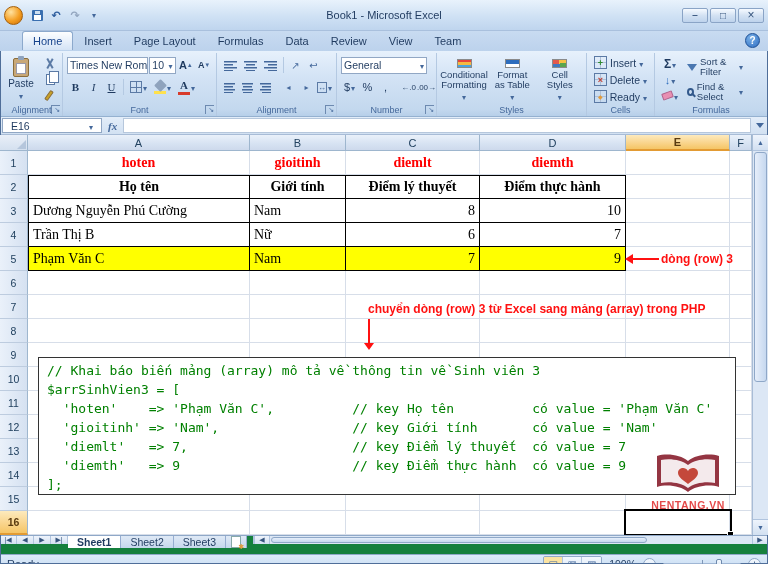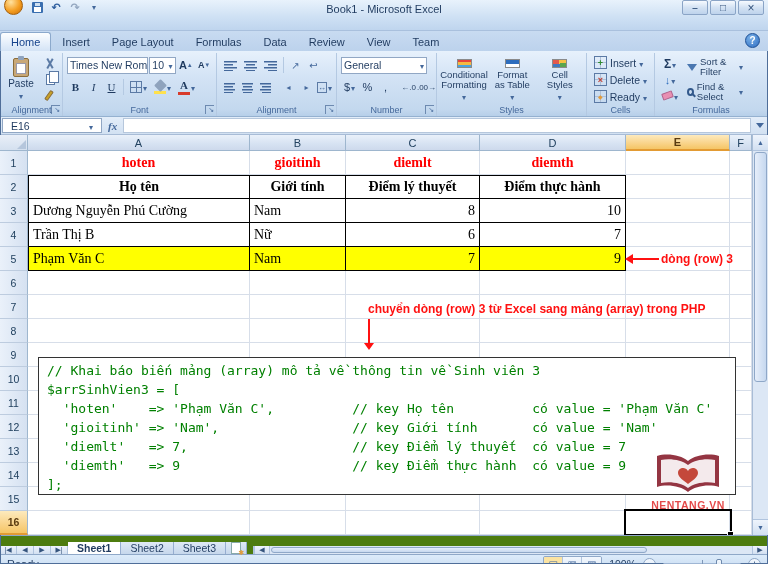--- a/index.html
+++ b/index.html
@@ -1,21 +1,21 @@
 <!DOCTYPE html>
 <html><head>
 <meta charset="utf-8">
 <style>
 *{margin:0;padding:0;box-sizing:border-box}
 html,body{width:768px;height:564px;overflow:hidden}
 body{font-family:"Liberation Sans","DejaVu Sans",sans-serif;font-size:11px;color:#1f3a5f;background:#fff}
 .app{width:768px;height:564px;outline:1px solid #4f6e99;outline-offset:-1px;display:flex;flex-direction:column;background:#bfd4eb}
 
 
-.titlebar{height:22px;display:flex;align-items:flex-end;background:linear-gradient(#e8f2fc,#cfe1f4 55%,#bfd5ee);border-bottom:1px solid #a9c0dd;padding:15px 4px;position:relative;flex:none}
+.titlebar{height:22px;display:flex;align-items:center;background:linear-gradient(#e8f2fc,#cfe1f4 55%,#bfd5ee);border-bottom:1px solid #a9c0dd;padding:15px 4px;position:relative;flex:none}
 .orb{width:19px;height:19px;border-radius:50%;background:radial-gradient(circle at 35% 30%,#ffe2a0,#f49d20 55%,#c96d0a);border:1px solid #a55f09;margin-right:5px;flex:none}
 .qat{display:flex;align-items:center;gap:1px;z-index:2}
 .qbtn{width:18px;height:16px;display:flex;align-items:center;justify-content:center;border-radius:2px;font-size:11px}
 .title{position:absolute;left:0;right:0;text-align:center;font-size:11px;color:#1f3a5f}
 .winbtns{margin-left:auto;display:flex;gap:2px;z-index:2}
 .wbtn{width:26px;height:15px;border:1px solid #8aa4c6;border-radius:2px;background:linear-gradient(#f6faff,#d3e2f3 50%,#bed3ec);display:flex;align-items:center;justify-content:center;font-size:9px;color:#35547d}
 
 
 .i-dd::before{content:"▾";font-size:8px;color:#44689b}
 .i-min::before{content:"‒";font-weight:bold}
@@ -80,21 +80,21 @@
 .i-vpage::before{content:"▦";font-size:10px}
 .i-vbrk::before{content:"▧";font-size:10px}
 .i-minus::before{content:"−";font-size:10px}
 .i-plus::before{content:"+";font-size:11px}
 .i-up::before{content:"▲";font-size:7px;color:#44689b}
 .i-down::before{content:"▼";font-size:7px;color:#44689b}
 .launch{position:absolute;right:2px;bottom:2px;width:9px;height:9px;border-top:1px solid #6d8ab0;border-left:1px solid #6d8ab0;font-size:7px;color:#44689b;line-height:8px;text-align:right}
 .launch::after{content:"↘"}
 
 
-.tabs{height:20px;display:flex;align-items:center;padding-left:0;background:linear-gradient(#c8dbf1,#bcd2ec);position:relative;flex:none}
+.tabs{height:20px;display:flex;align-items:flex-start;padding-left:22px;background:linear-gradient(#c8dbf1,#bcd2ec);position:relative;flex:none}
 .tab{padding:3px 10px 3px;font-size:11px;color:#1f3a5f;border:1px solid transparent;border-bottom:none;border-radius:3px 3px 0 0}
 .tab.active{background:linear-gradient(#fdfeff,#e4eefa 60%,#d4e3f5);border-color:#8ca9cc;color:#15428b}
 .helpbtn{position:absolute;right:8px;top:2px;width:15px;height:15px;border-radius:50%;background:radial-gradient(circle at 35% 30%,#7ab1e8,#2f6ec2);color:#fff;font-weight:bold;font-size:10px;display:flex;align-items:center;justify-content:center;border:1px solid #1d4f94}
 
 
 .ribbon{height:66px;background:linear-gradient(#e7f1fc,#d3e3f5 40%,#c3d8ee 90%,#b7cfe9);border-bottom:1px solid #95b1d0;display:flex;padding:2px 1px 0;flex:none}
 .grp{position:relative;padding:2px 4px 12px;border-right:1px solid #b4c9e2;display:flex;gap:3px}
 .grp-col{flex-direction:column;gap:2px}
 .glabel{position:absolute;left:0;right:0;bottom:1px;text-align:center;font-size:9px;color:#44689b}
 .rowline{display:flex;align-items:center;gap:1px;height:20px}
@@ -152,21 +152,21 @@
 .selbox{position:absolute;left:624px;top:374px;width:108px;height:27px;border:2px solid #000;z-index:6}
 .selbox::after{content:"";position:absolute;right:-4px;bottom:-4px;width:5px;height:5px;background:#000;border:1px solid #fff}
 .wm{position:absolute;left:643px;top:318px;width:90px;text-align:center;z-index:7;opacity:.92}
 .wm-label{color:#e23b3b;font-weight:bold;font-size:10.5px;letter-spacing:.5px;margin-top:-2px}
 .vscroll{position:absolute;right:0;top:0;bottom:0;width:16px;background:#dce7f5;border-left:1px solid #a8bcd6;z-index:8;display:flex;flex-direction:column}
 .varr{height:16px;display:flex;align-items:center;justify-content:center;background:linear-gradient(#eef4fc,#d2e0f1);border-bottom:1px solid #b0c4de}
 .varr:last-child{margin-top:auto;border-top:1px solid #b0c4de;border-bottom:none}
 .vthumb{margin:1px;height:230px;background:linear-gradient(90deg,#e6eefa,#c6d8ef);border:1px solid #8fa8c8;border-radius:3px}
 
 
-.sheetrow{height:19px;display:flex;align-items:flex-end;background:#4d7c0f;border-top:1px solid #8fa8c8;flex:none}
+.sheetrow{height:19px;display:flex;align-items:flex-start;background:#15803d;border-top:1px solid #8fa8c8;flex:none}
 .snav{width:17px;display:flex;align-items:center;justify-content:center;color:#35547d;background:linear-gradient(#eef4fc,#d2e0f1);border-right:1px solid #b0c4de}
 .stab{padding:0 9px;display:flex;align-items:center;font-size:10.5px;background:linear-gradient(#dfe9f6,#c6d7ec);border-right:1px solid #96add0;color:#1f3a5f}
 .stab.active{background:#fff;font-weight:bold}
 .stab.insert{padding:0 5px}
 .tabsplit{width:4px;background:#9fb6d4;margin:3px 1px;border-radius:2px}
 .hscroll{flex:1;display:flex;align-items:stretch;background:#dce7f5;border-left:1px solid #b0c4de}
 .harr{width:16px;display:flex;align-items:center;justify-content:center;color:#35547d;background:linear-gradient(#eef4fc,#d2e0f1);border-right:1px solid #b0c4de;border-left:1px solid #b0c4de}
 .htrack{flex:1;position:relative}
 .hthumb{position:absolute;left:1px;top:1px;bottom:1px;width:78%;background:linear-gradient(#e6eefa,#c6d8ef);border:1px solid #8fa8c8;border-radius:3px}
 

